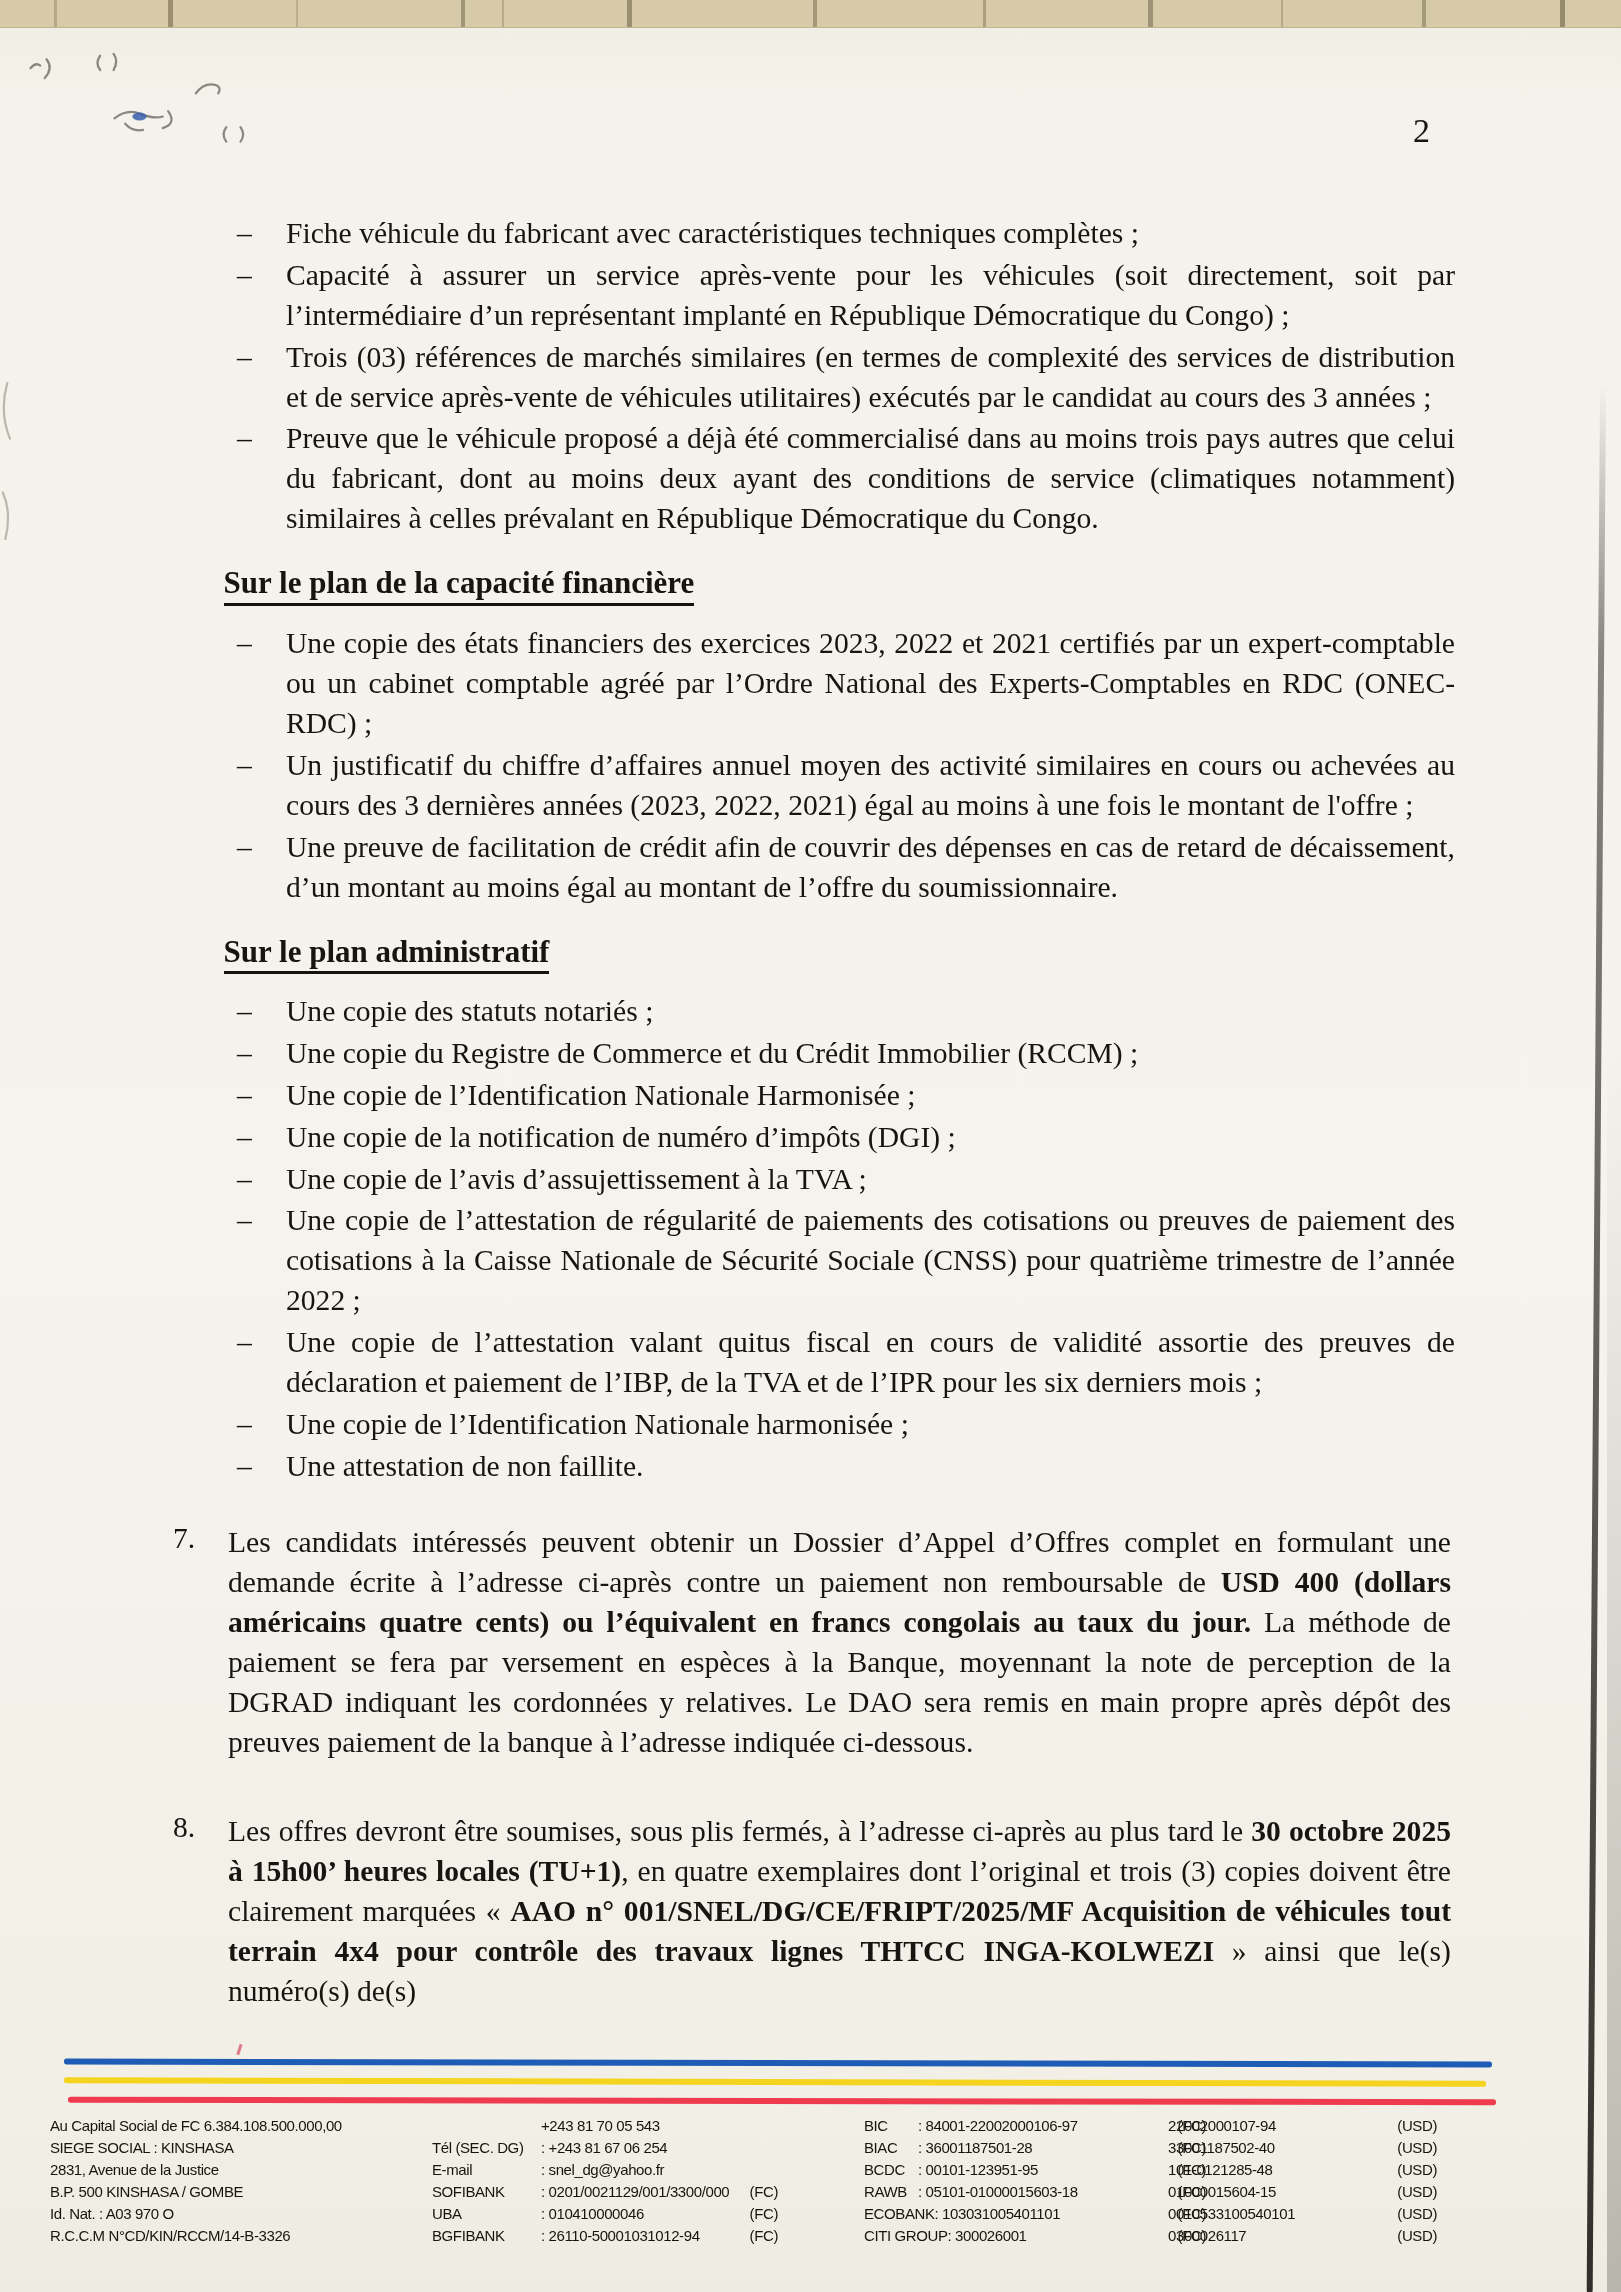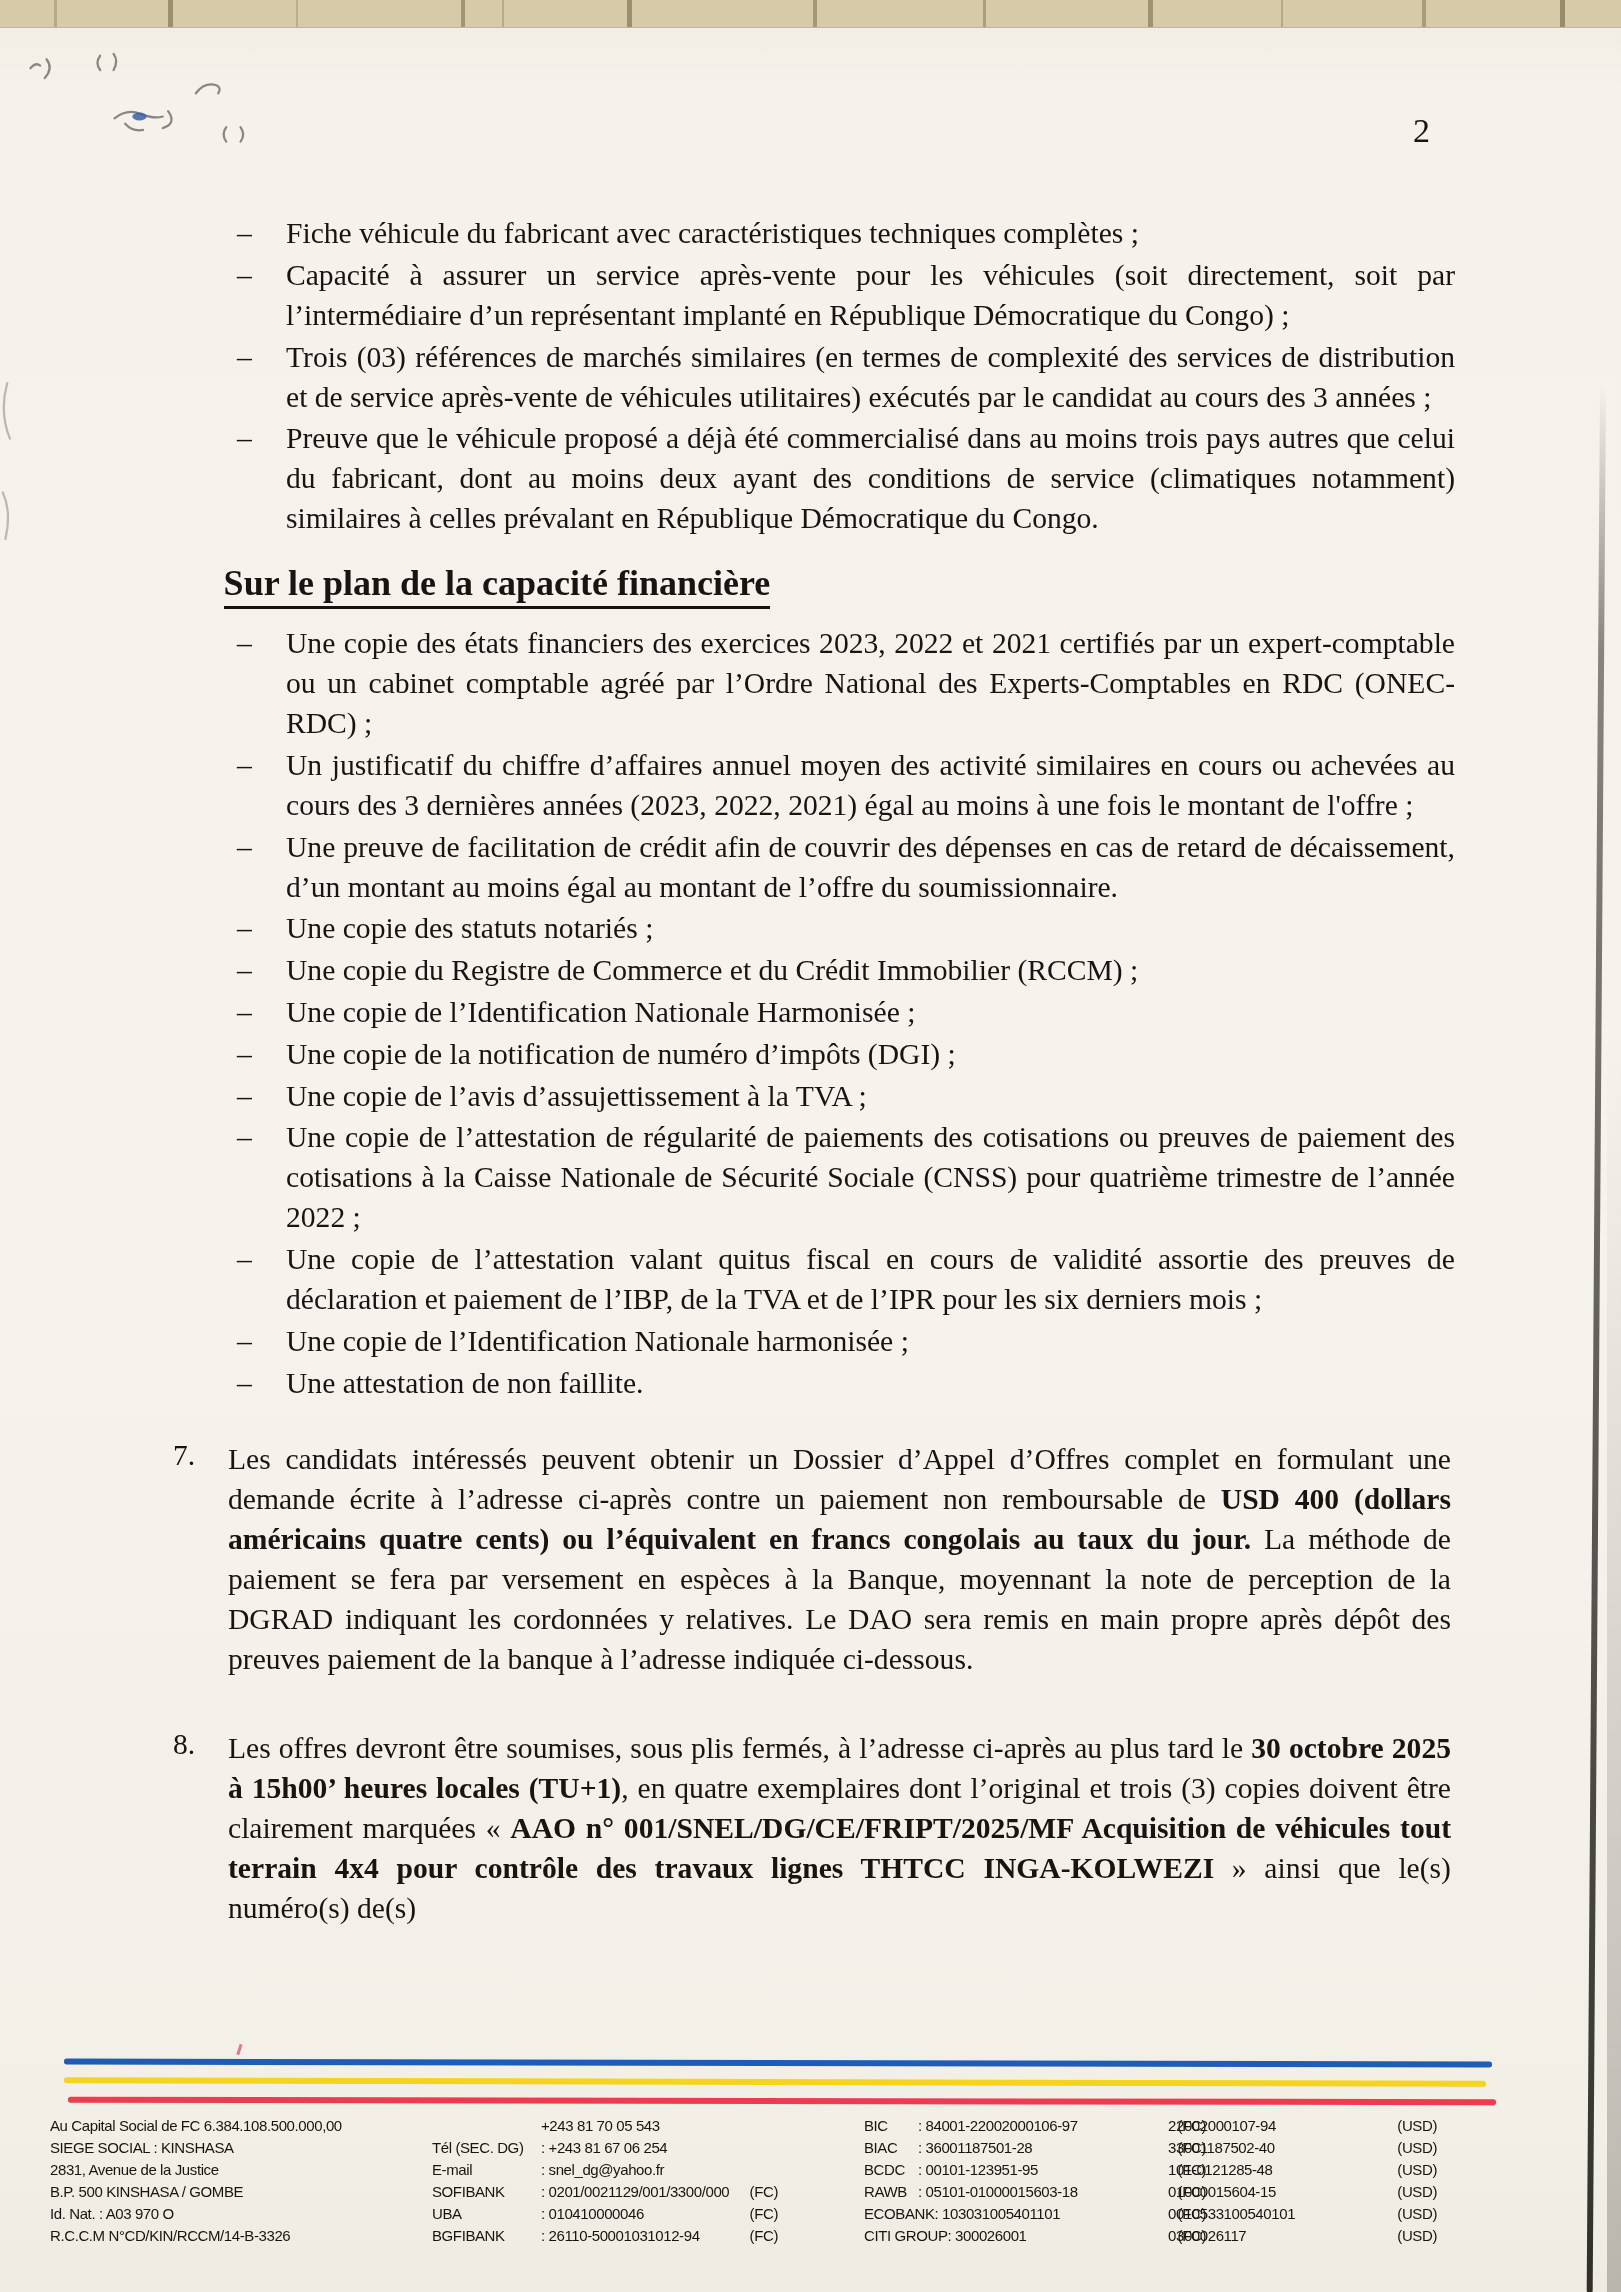--- a/index.html
+++ b/index.html
@@ -10,21 +10,21 @@
   .scanband{position:absolute;top:0;left:0;width:1621px;height:27px;background:#d6caa9;border-bottom:1.8px solid #c3b58f;}
   .streak{position:absolute;top:0;height:100%;}
   
   .pagenum{position:absolute;top:113px;left:1413px;font-size:34px;line-height:36px;}
   
   .content{position:absolute;left:237px;top:213px;width:1218px;font-size:29.6px;line-height:40px;}
   ul.dashlist{list-style:none;margin:0;padding:0;}
   .li{display:flex;margin:0 0 1.8px 0;}
   .dash{width:49px;flex:none;}
   .litext{flex:1;text-align:justify;}
-  .sechead{margin:25px 0 19.7px -13.4px;font-weight:bold;font-size:36px;}
+  .sechead{margin:25px 0 19.7px -13.4px;font-weight:bold;font-size:31px;}
   .sechead .hu{border-bottom:3.6px solid #16130f;padding-bottom:2.7px;}
   .numbered{display:flex;margin-left:-64px;}
   .mt1{margin-top:32px;}
   .mt2{margin-top:41px;}
   .num{width:51px;flex:none;}
   .numtext{flex:1;text-align:justify;margin:4px;}
   
   .stripe{position:absolute;height:6.3px;border-radius:2.7px;}
   .stripe-blue{top:2060px;left:64px;width:1428px;background:#1e5cb5;transform:rotate(.12deg);}
   .stripe-yellow{top:2079px;left:64px;width:1422px;background:#f4d41e;transform:rotate(.15deg);}
@@ -126,20 +126,21 @@
       <li class="li">
         <span class="dash">–</span>
         <span class="litext">Un justificatif du chiffre d’affaires annuel moyen des activité similaires en cours ou achevées au cours des 3 dernières années (2023, 2022, 2021) égal au moins à une fois le montant de l'offre ;</span>
       </li>
       <li class="li">
         <span class="dash">–</span>
         <span class="litext">Une preuve de facilitation de crédit afin de couvrir des dépenses en cas de retard de décaissement, d’un montant au moins égal au montant de l’offre du soumissionnaire.</span>
       </li>
     </ul>
 
+    <h3 class="sechead"><span class="hu">Sur le plan administratif</span></h3>
 
     <ul class="dashlist">
       <li class="li">
         <span class="dash">–</span>
         <span class="litext">Une copie des statuts notariés ;</span>
       </li>
       <li class="li">
         <span class="dash">–</span>
         <span class="litext">Une copie du Registre de Commerce et du Crédit Immobilier (RCCM) ;</span>
       </li>

